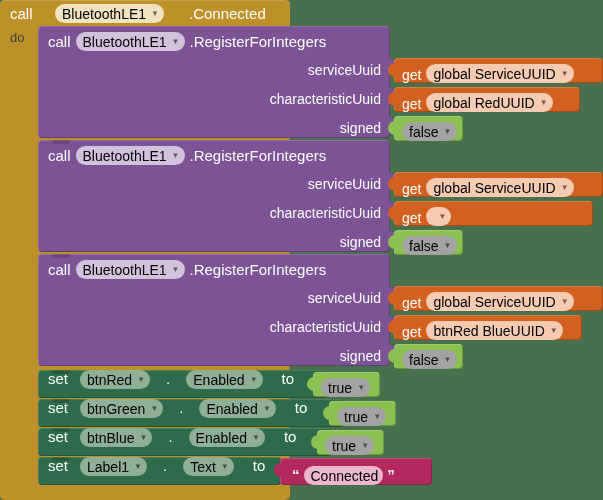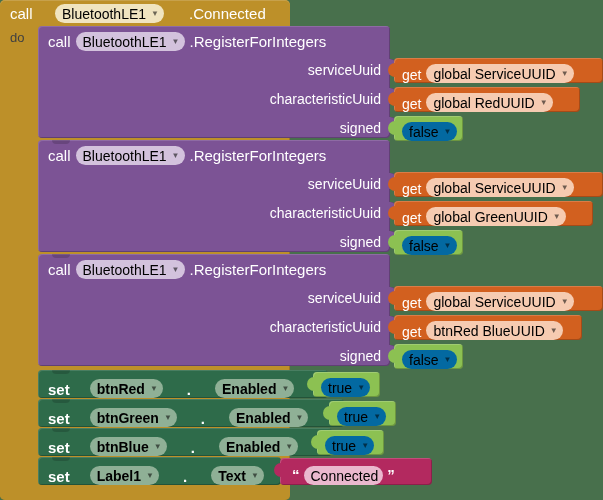--- a/index.html
+++ b/index.html
@@ -70,21 +70,21 @@
   }
   .field .caret {
     margin-left: 5px;
     font-size: 8px;
     line-height: 1;
     opacity: .55;
   }
   .f-gold   { background: #f0e4c0; }
   .f-purple { background: #d3c2dd; }
   .f-green  { background: #8fb096; }
-  .f-logic  { background: #0369a1; }
+  .f-logic  { background: #a3a3a3; }
   .f-orange { background: #f6cbb1; margin-top: 39px; }
   .f-pink   { background: #eab8ce; }
 
   .when-field {
     position: absolute;
     left: 55px; top: 4px;
   }
 
   
   .call-block {
@@ -157,30 +157,29 @@
   }
 
   
   .set-block {
     position: absolute;
     left: 38px;
     height: 28px;
     background: #2e6b4a;
     border-radius: 4px;
     display: flex;
-    align-items: flex-end;
+    align-items: flex-start;
     padding-left: 10px;
     box-sizing: border-box;
     box-shadow: inset 1px 1px 0 rgba(255,255,255,.13),
                 inset -1px -1px 0 rgba(0,0,0,.22);
-    font-weight: bold;
   }
   .set-block .kw { font-size: 15px; color: #fff; }
   .set-block .dot { font-size: 15px; color: #fff; margin: 0 4px; }
-  .set-block .field { margin: 0 20px; }
+  .set-block .field { margin: 0 12px; }
   .set-sock {
     position: absolute;
     width: 7px; height: 15px;
     background: #2e6b4a;
     border-radius: 0 6px 6px 0;
   }
 
   
   .notch {
     position: absolute;
@@ -265,21 +264,20 @@
   <div class="val val-get" style="left:394px; top:172px; width:209px;">
     <span class="lbl">get</span>
     <span class="field f-orange">
       <span>global ServiceUUID</span>
       <span class="caret">▼</span>
     </span>
   </div>
   <div class="val val-get" style="left:394px; top:201px; width:199px;">
     <span class="lbl">get</span>
     <span class="field f-orange">
-      <span>global GreenUUID</span>
       <span class="caret">▼</span>
     </span>
   </div>
   <div class="val val-logic" style="left:394px; top:230px; width:69px;">
     <span class="field f-logic">
       <span>false</span>
       <span class="caret">▼</span>
     </span>
   </div>
 

